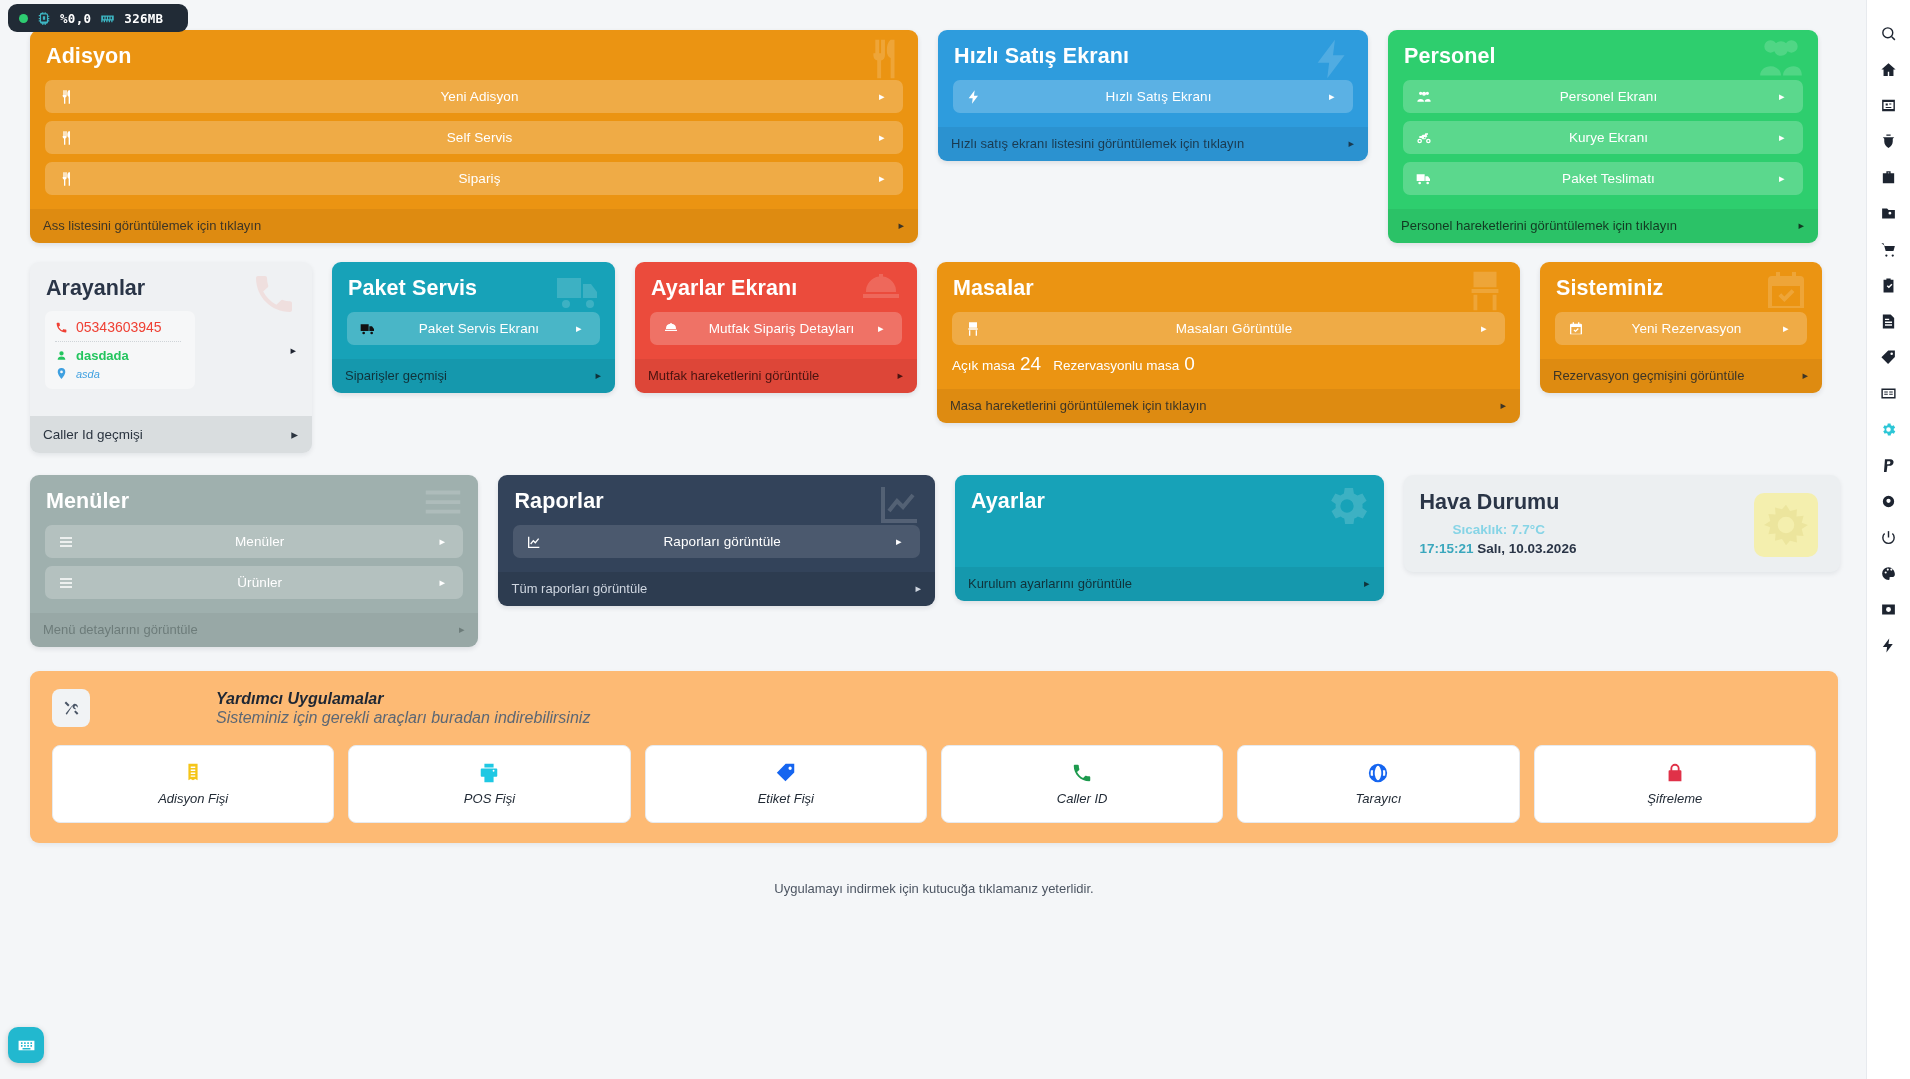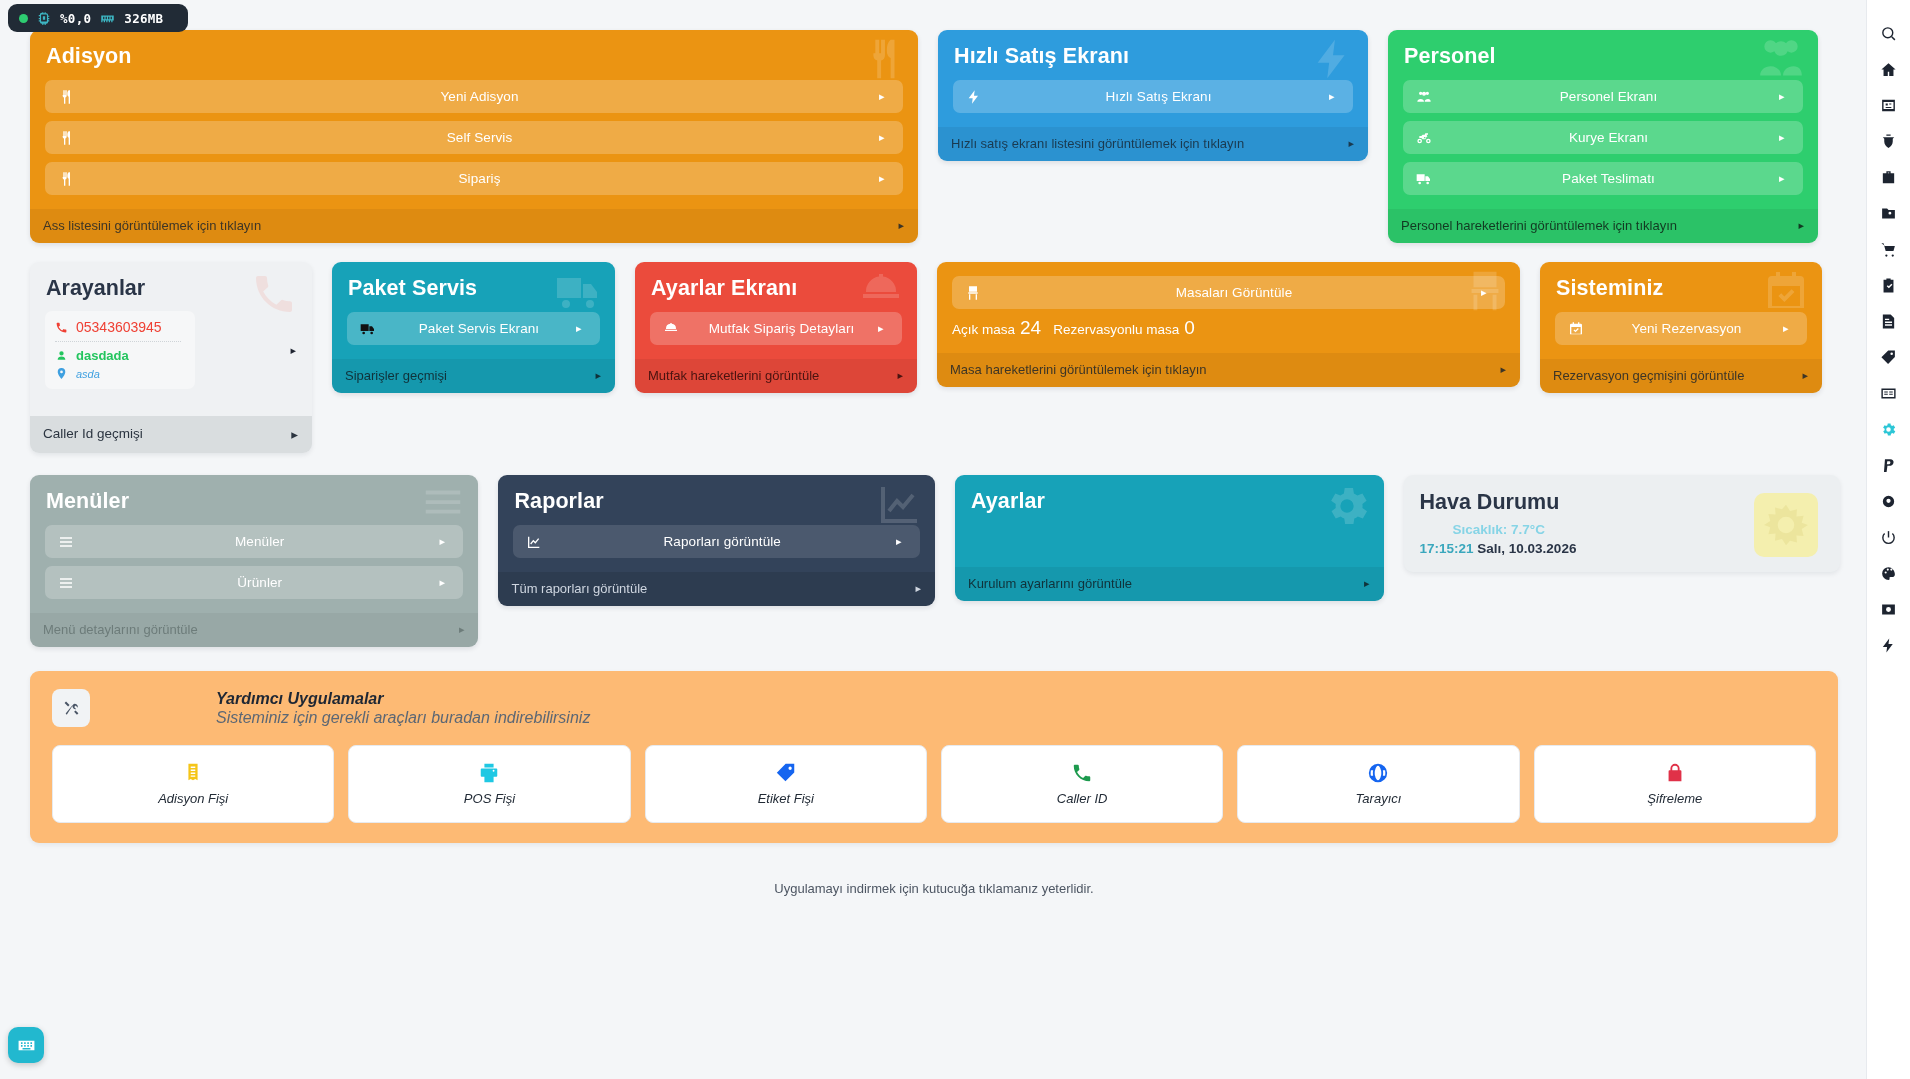--- a/index.html
+++ b/index.html
@@ -180,21 +180,21 @@
   .caller-line { display: flex; align-items: center; gap: 8px; }
   .caller-line svg { width: 13px; height: 13px; display:block; flex:0 0 13px; }
   .cl-phone { color: #ef4034; font-size: 14px; padding-bottom: 6px; }
   .cl-sep { border-top: 1px dotted #cfd4d8; margin: 0 0 6px 0; }
   .cl-name { color: #23c55e; font-size: 13px; font-weight: 700; padding-bottom: 4px;}
   .cl-addr { color: #3fa0e0; font-size: 11px; font-style: italic; }
   .caller-chev { color: #1e2430; font-size: 11px; padding-right: 2px; }
   .wfoot {
     margin-top: 14px;
     background: #d9dddf; color: #2b3440;
-    display: flex; align-items: flex-start; justify-content: space-between;
+    display: flex; align-items: center; justify-content: space-between;
     padding: 10px 14px 11px 13px;
     font-size: 13.5px; cursor: pointer;
   }
 
   
   .stats { display: flex; align-items: baseline; gap: 12px; margin-top: 8px; position: relative; z-index:2;}
   .stat { display: flex; align-items: baseline; gap: 5px; }
   .stat .lbl { font-size: 13.5px; }
   .stat .num { font-size: 19px; }
 
@@ -489,20 +489,21 @@
       </div>
     </div>
 
     <div class="card c-orange" id="card-masalar">
       <div class="ghost">
         <svg viewBox="0 0 24 24" width="46" height="46" fill="#ffffff">
             <path d="M6 2h12v8H6V2zm-1 9h14v2H5v-2zm1 3h2v8H6v-8zm10 0h2v8h-2v-8z"></path>
           </svg>
       </div>
       <div class="body">
+        <h2>Masalar</h2>
         <div class="act">
           <span class="ai">
               <svg viewBox="0 0 24 24" fill="#fff">
                 <path d="M6 2h12v8H6V2zm-1 9h14v2H5v-2zm1 3h2v8H6v-8zm10 0h2v8h-2v-8z"></path>
               </svg>
             </span>
           <span class="al">Masaları Görüntüle</span>
           <span class="ar">▸</span>
         </div>
         <div class="stats">

